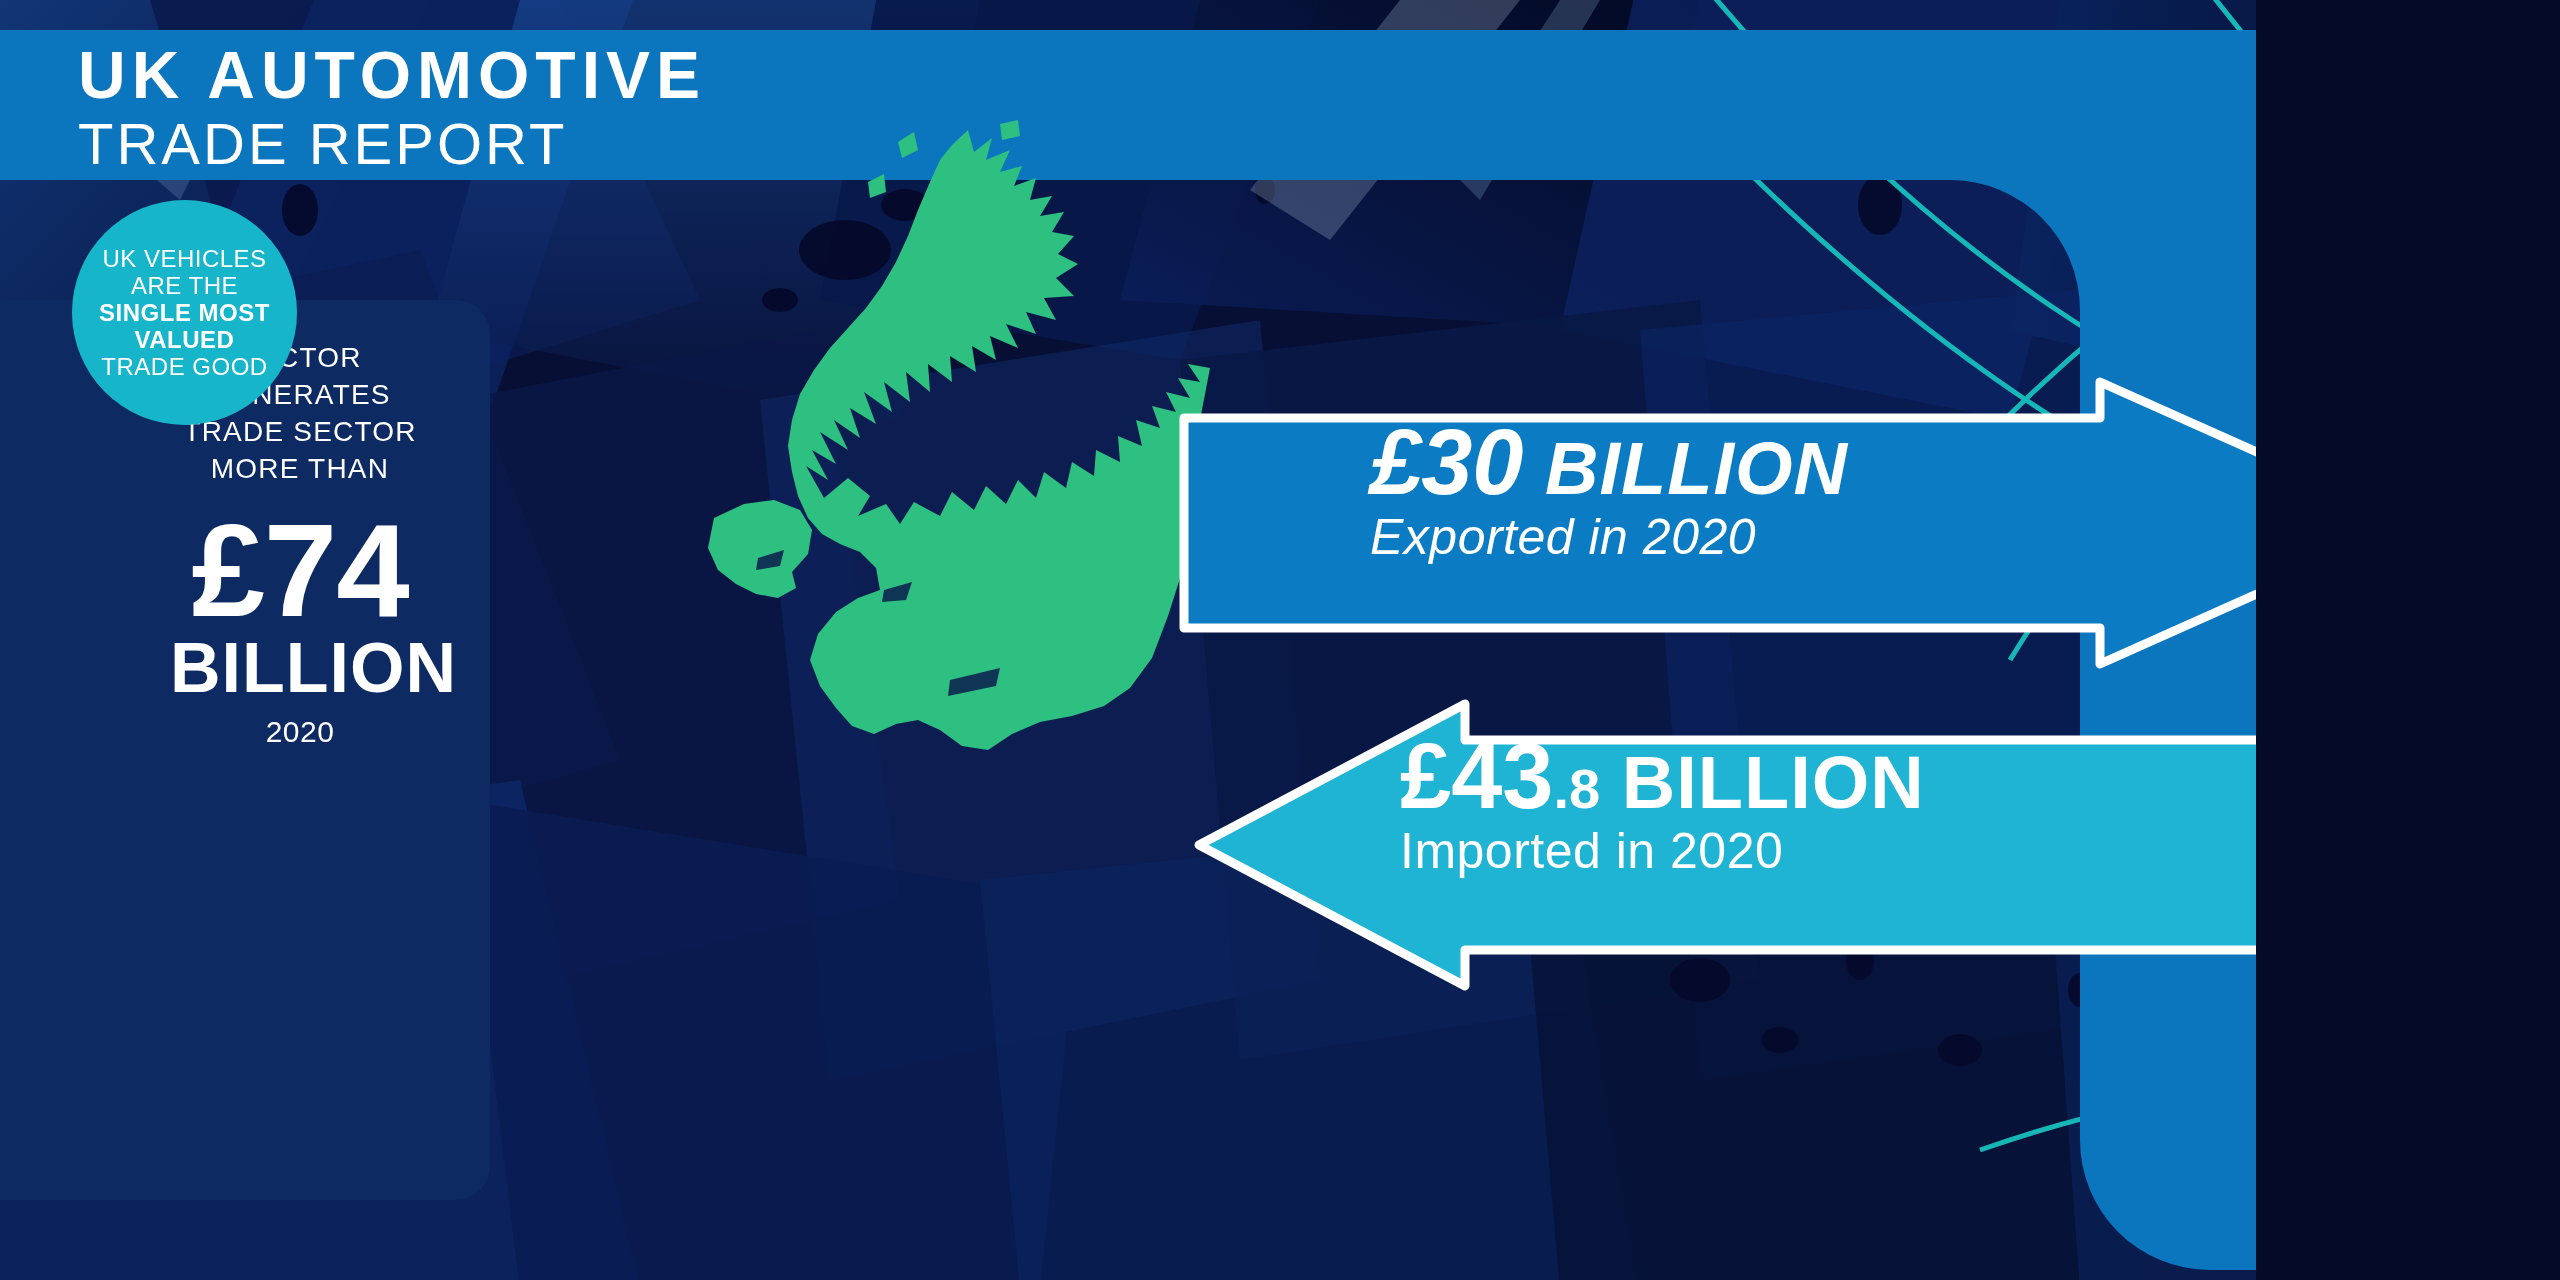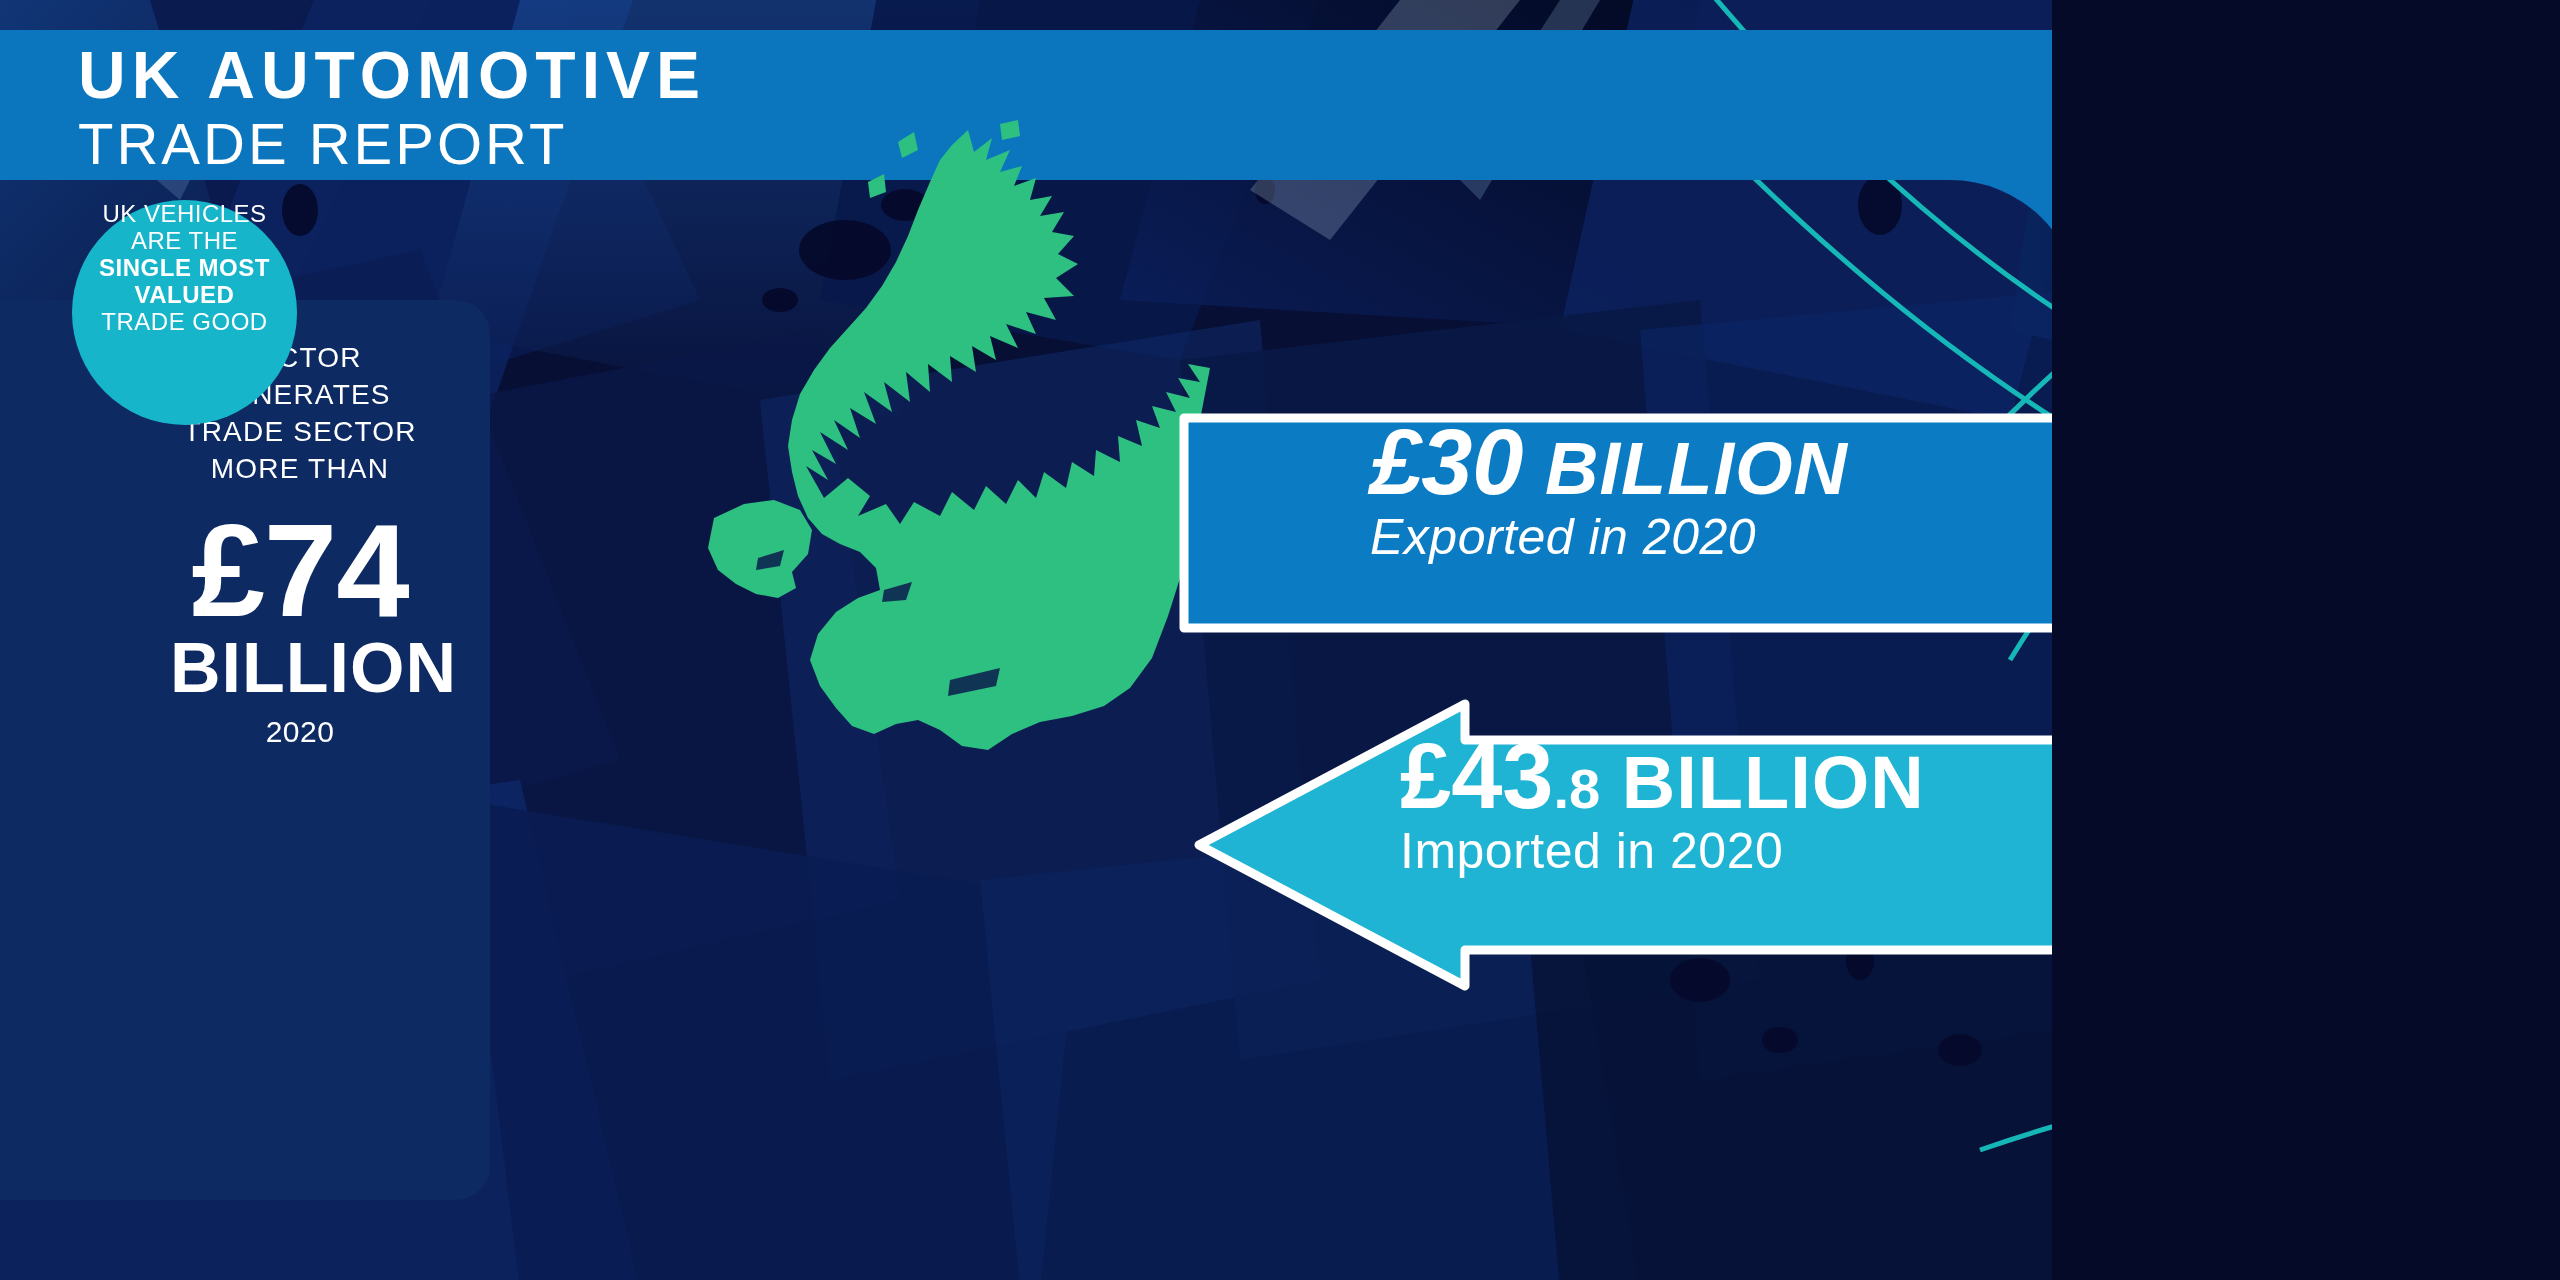--- a/index.html
+++ b/index.html
@@ -1,17 +1,17 @@
 <!DOCTYPE html>
 <html><head>
 <meta charset="utf-8">
 <style>
   html,body{margin:0;padding:0;background:#050a28;}
   body{width:2560px;height:1280px;overflow:hidden;font-family:"Liberation Sans",sans-serif;}
-  #stage{position:relative;width:2052px;height:1280px;overflow:hidden;background:#15803d;}
+  #stage{position:relative;width:2256px;height:1280px;overflow:hidden;background:#15803d;}
 
   
   .bg{position:absolute;inset:0;}
   .bg svg{display:block;width:2560px;height:1280px;}
 
   
   .frame{position:absolute;left:0;top:30px;width:2560px;height:1250px;}
   .frame svg{display:block;}
 
   
@@ -24,21 +24,21 @@
   .hdr-sub{
     font-size:58px;font-weight:300;color:#ffffff;letter-spacing:3px;
     line-height:1.05;margin:6px 0 0 0;
     font-family:"Liberation Sans",sans-serif;
   }
 
   
   .circle{
     position:absolute;left:72px;top:200px;width:225px;height:225px;border-radius:50%;
     background:#16b5ca;display:flex;flex-direction:column;align-items:center;
-    justify-content:flex-start;text-align:center;color:#fff;
+    justify-content:center;text-align:center;color:#fff;
   }
   .circle .ln{font-size:24px;line-height:1.13;letter-spacing:.5px;font-weight:400;white-space:nowrap;}
   .circle .ln.b{font-weight:700;}
 
   
   .panel{
     position:absolute;left:-40px;top:300px;width:530px;height:900px;
     background:#0d2a63;border-radius:34px;
   }
   .panel-inner{

